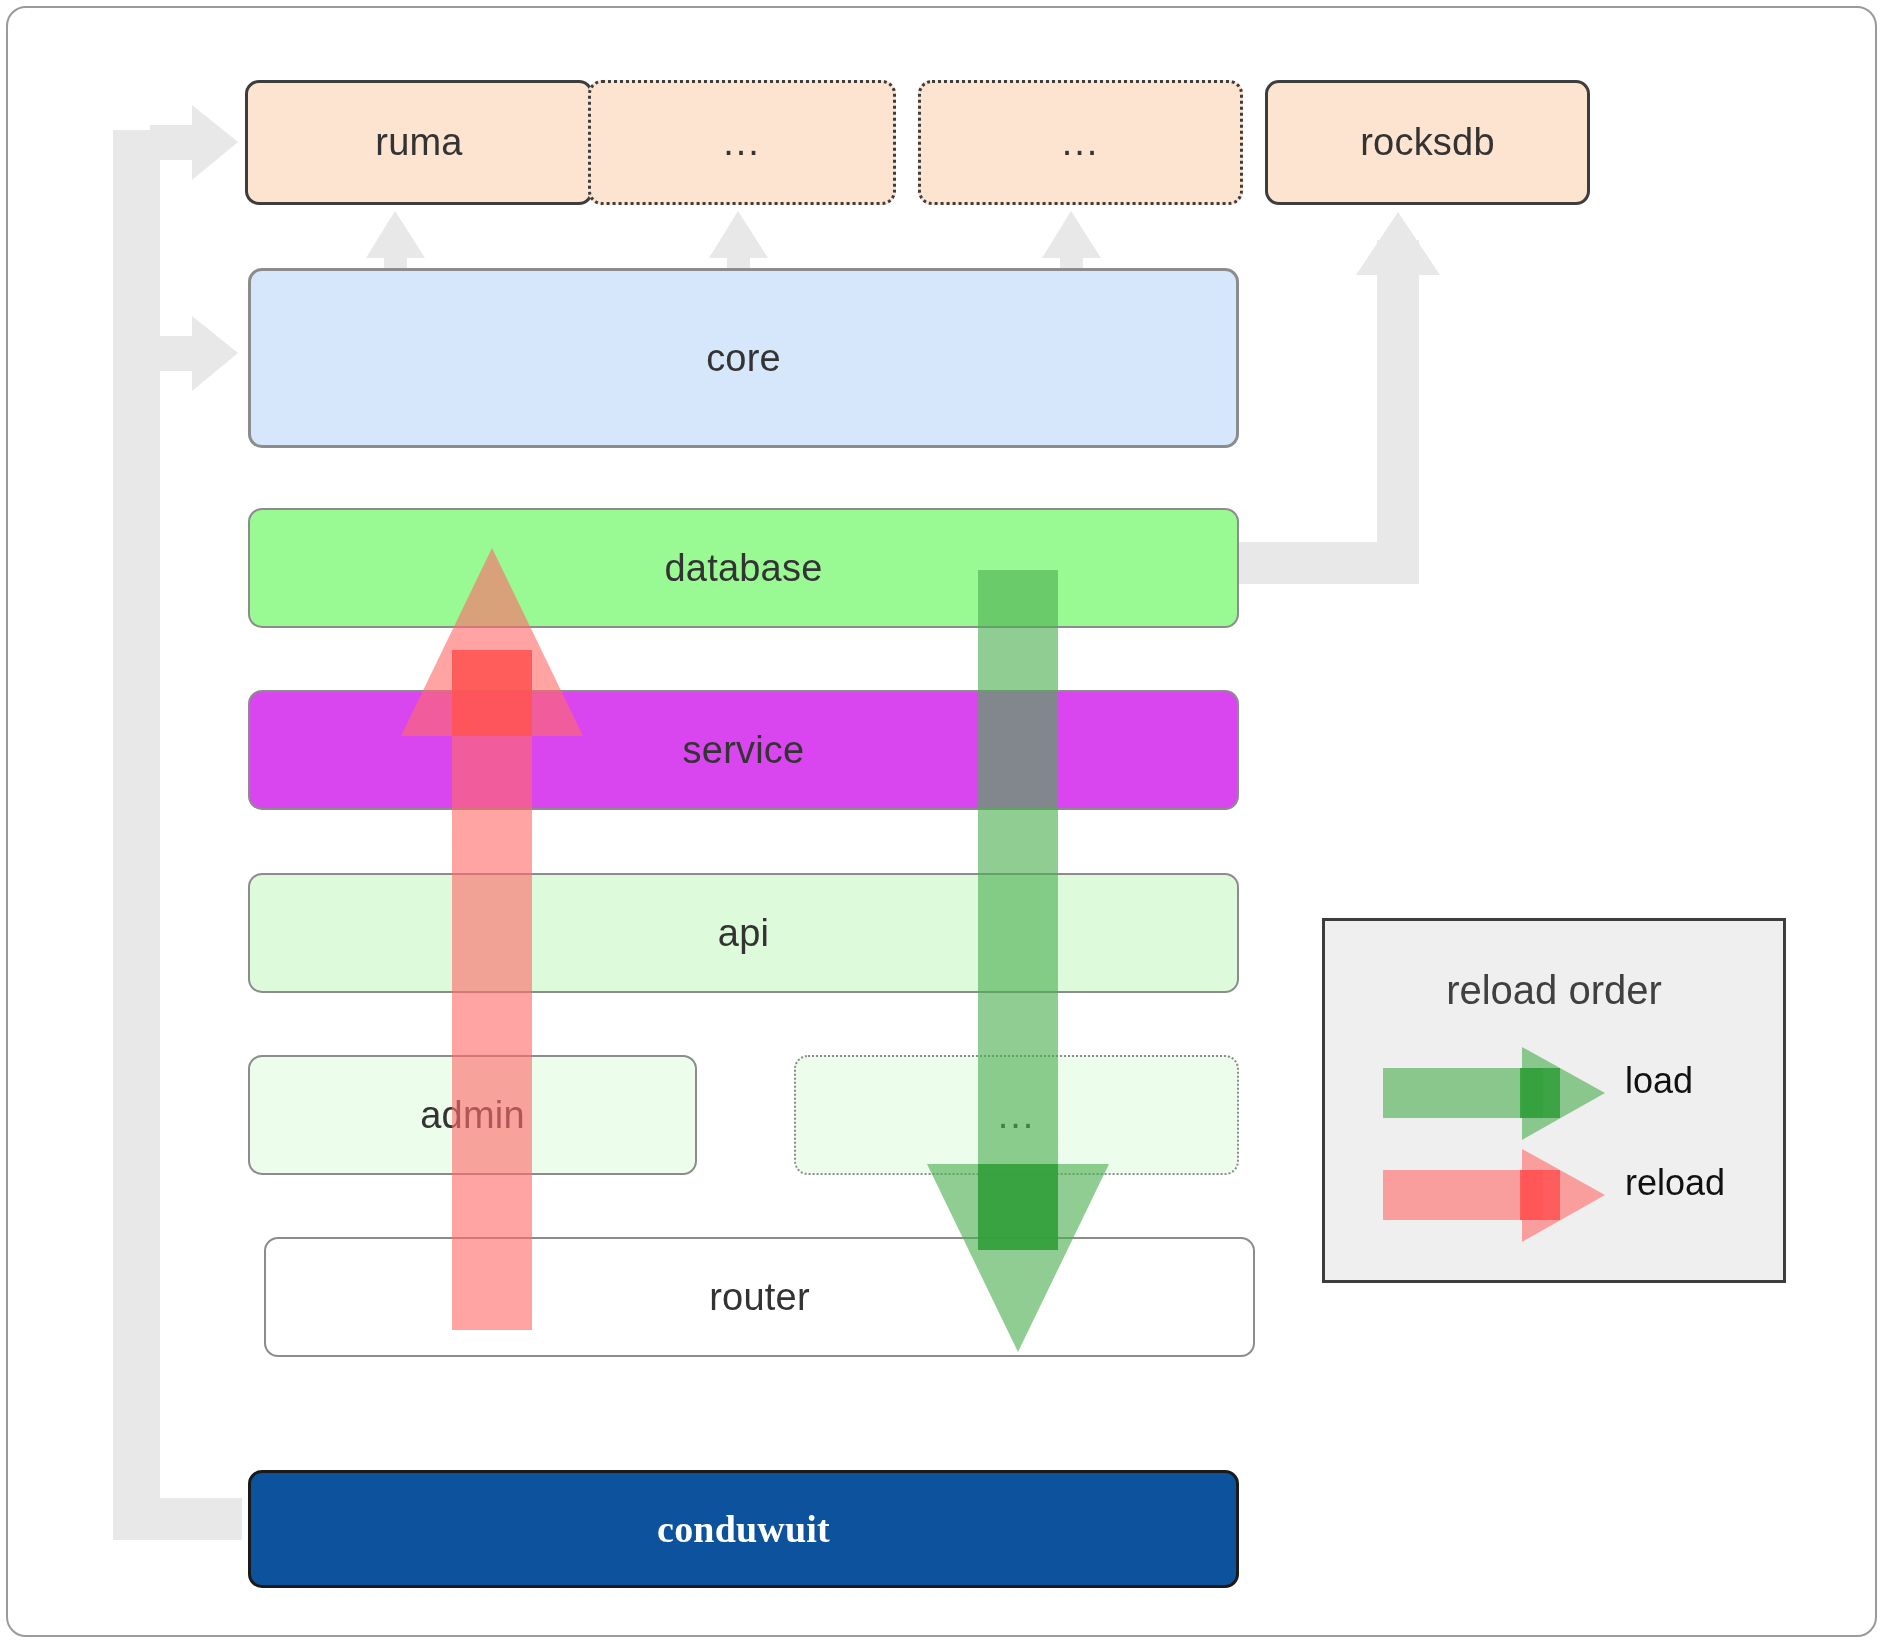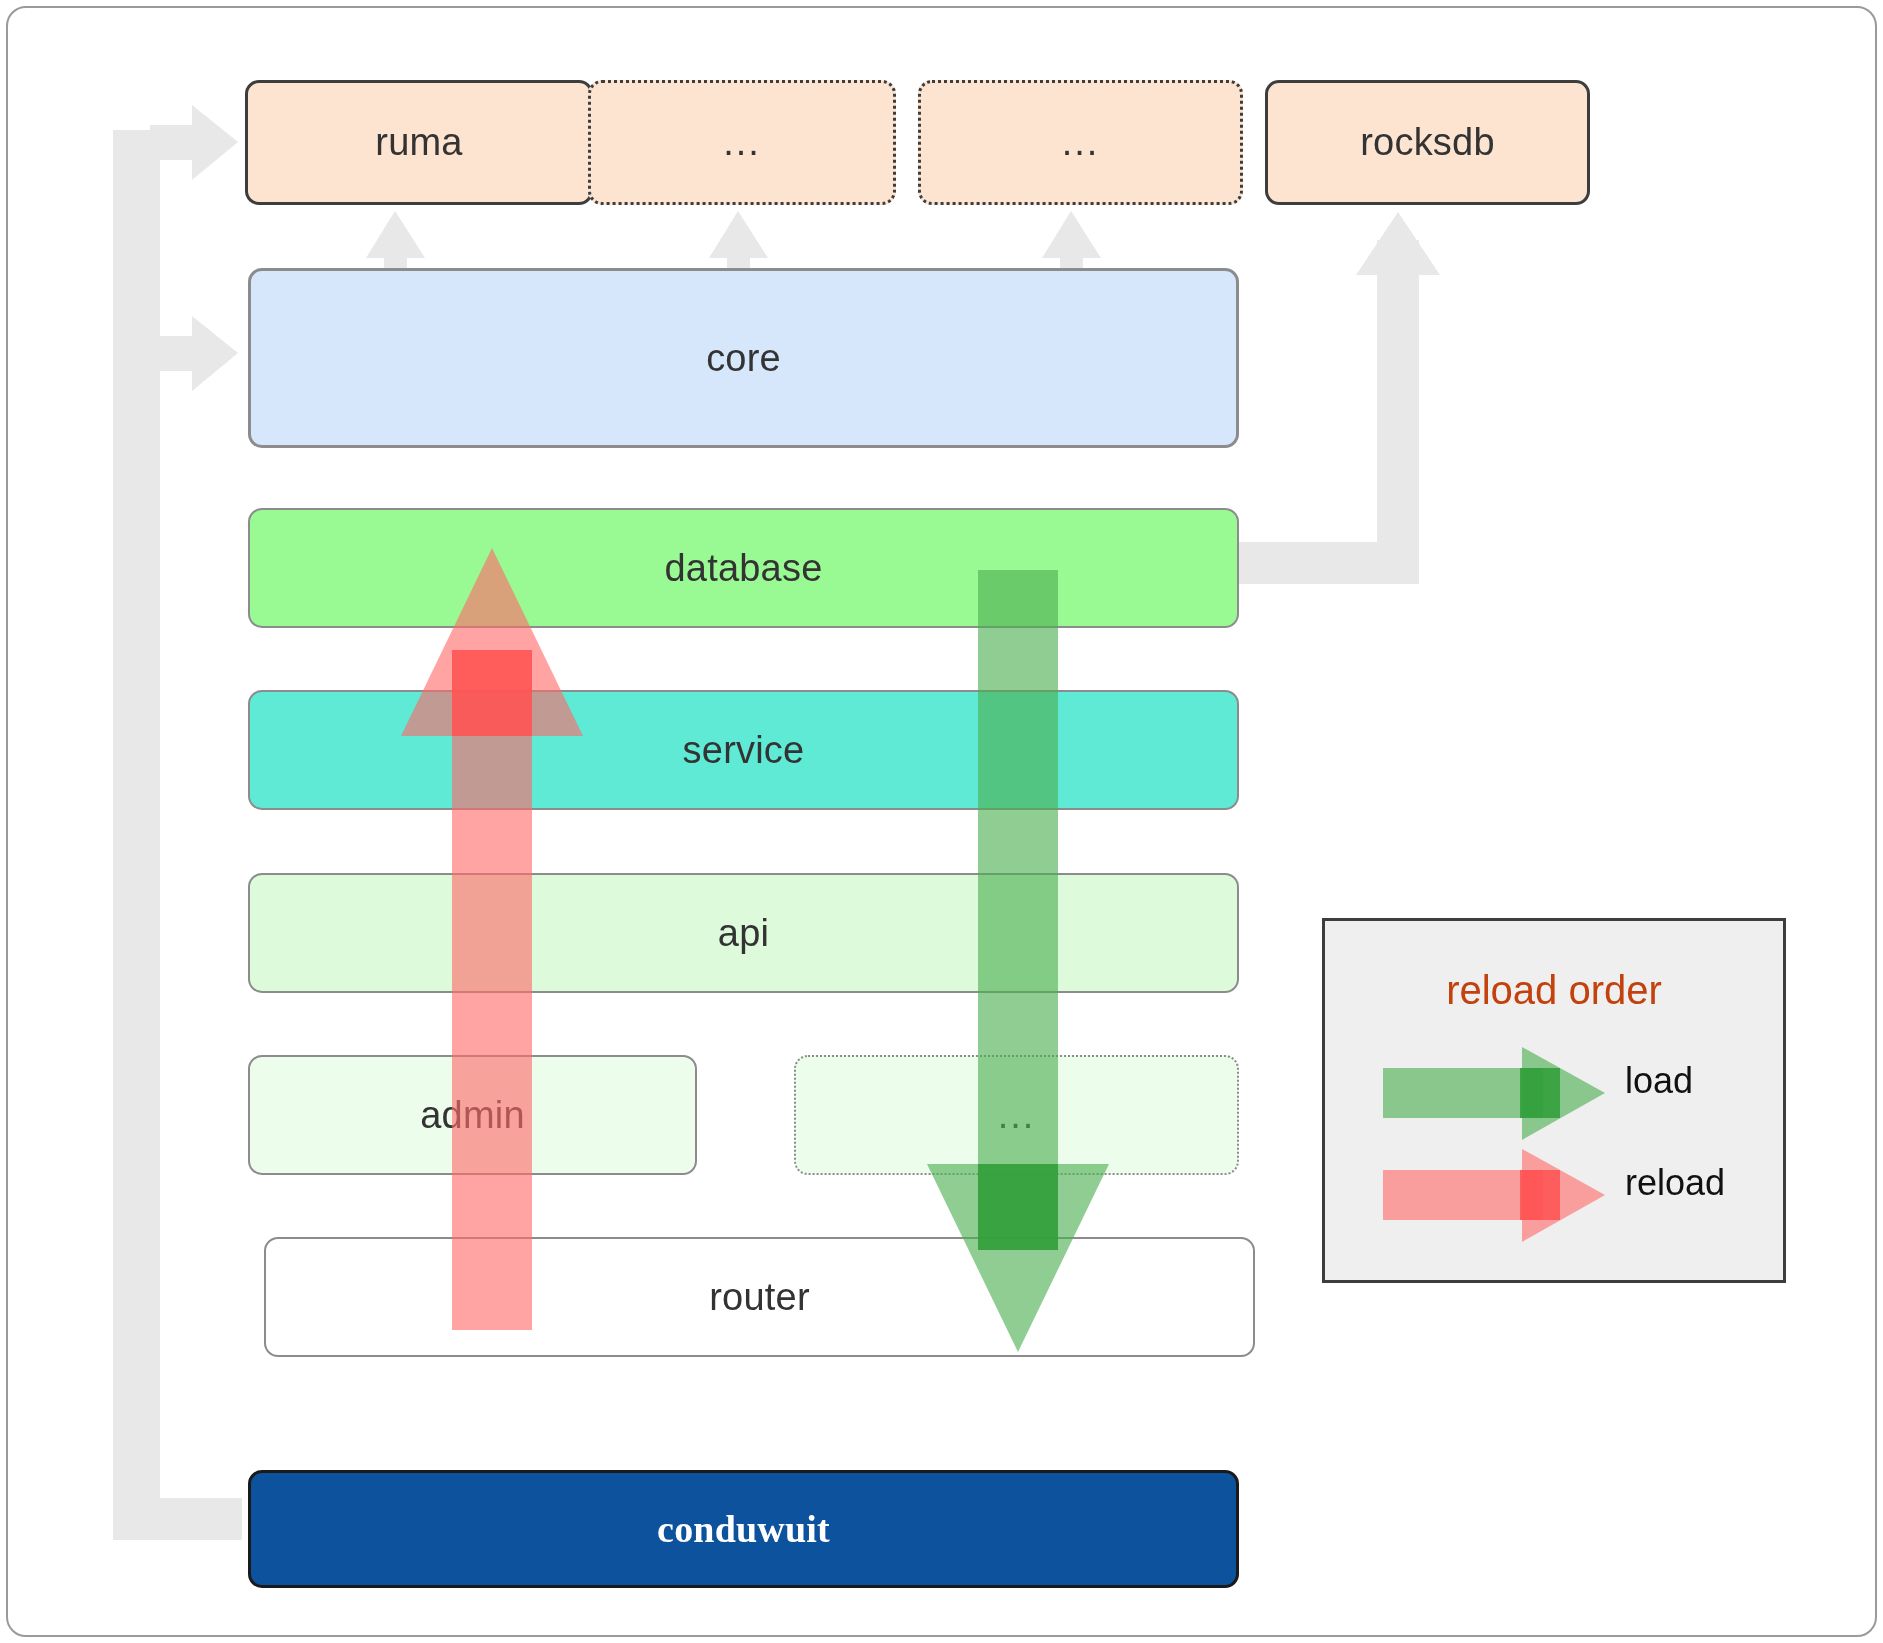--- a/index.html
+++ b/index.html
@@ -50,21 +50,21 @@
   }
   .n-core {
     background: #d7e7fb;
     border: 3px solid #8c8c8c;
   }
   .n-database {
     background: #99fa94;
     border: 2px solid #8c8c8c;
   }
   .n-service {
-    background: #5eead4;
+    background: #d946ef;
     border: 2px solid #8c8c8c;
   }
   .n-api {
     background: #ddfbda;
     border: 2px solid #8c8c8c;
   }
   .n-admin {
     background: #edfdec;
     border: 2px solid #8c8c8c;
   }
@@ -89,21 +89,21 @@
     width: 464px; height: 365px;
     background: #efefef;
     border: 3px solid #3d3d3d;
   }
   .legend-title {
     position: absolute;
     left: 1322px; top: 968px;
     width: 464px;
     text-align: center;
     font-size: 40px;
-    color: #c2410c;
+    color: #404040;
   }
   .legend-label {
     position: absolute;
     font-size: 36px;
     color: #111111;
   }
   .lbl-load  { left: 1625px; top: 1060px; width: 180px; }
   .lbl-unload{ left: 1625px; top: 1162px; width: 220px; }
   .dots {
     font-size: 38px;

